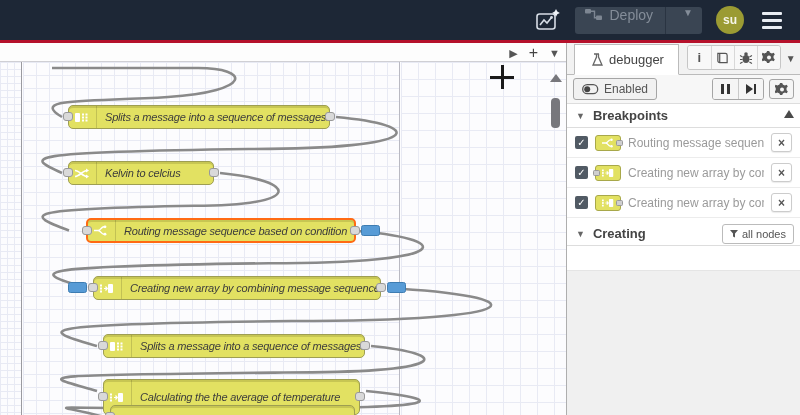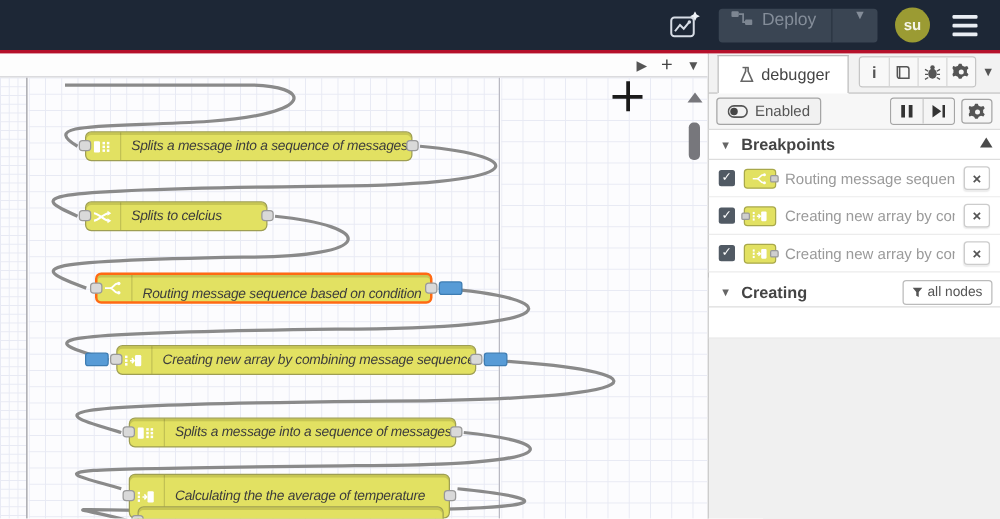--- a/index.html
+++ b/index.html
@@ -225,25 +225,25 @@
               <div class="nlabel">Splits a message into a sequence of messages.</div>
               <div class="port pl"></div>
               <div class="port pr"></div>
             </div>
             <div class="node" style="left: 68px; top: 99px; width: 146px; height: 24px;">
               <div class="iconbox">
                 <svg width="15" height="11" viewBox="0 0 15 11">
                   <use href="#g-change"></use>
                 </svg>
               </div>
-              <div class="nlabel">Splits to celcius</div>
-              <div class="port pl"></div>
-              <div class="port pr"></div>
-            </div>
-            <div class="node highlighted" style="left: 76px; top: 156px; width: 270px; height: 25px; align-items: flex-end;">
+              <div class="nlabel">Kelvin to celcius</div>
+              <div class="port pl"></div>
+              <div class="port pr"></div>
+            </div>
+            <div class="node highlighted" style="left: 86px; top: 156px; width: 270px; height: 25px;">
               <div class="iconbox">
                 <svg width="15" height="11" viewBox="0 0 15 11">
                   <use href="#g-switch"></use>
                 </svg>
               </div>
               <div class="nlabel">Routing message sequence based on condition</div>
               <div class="port pl"></div>
               <div class="port pr"></div>
               <div class="pill right"></div>
             </div>

